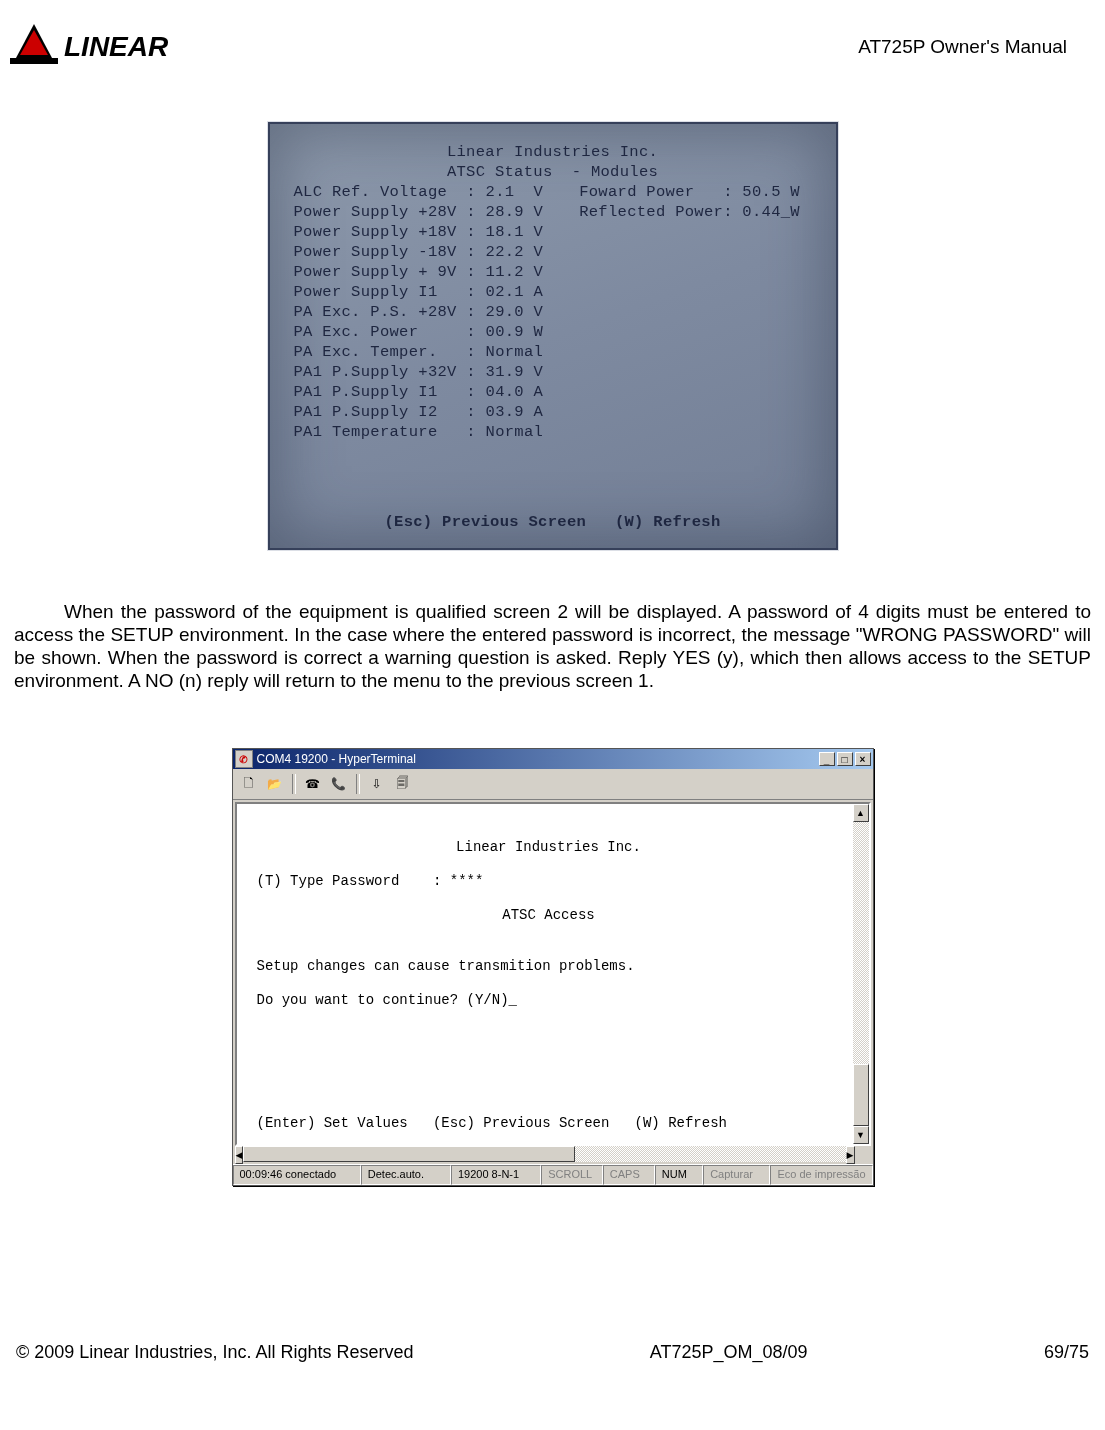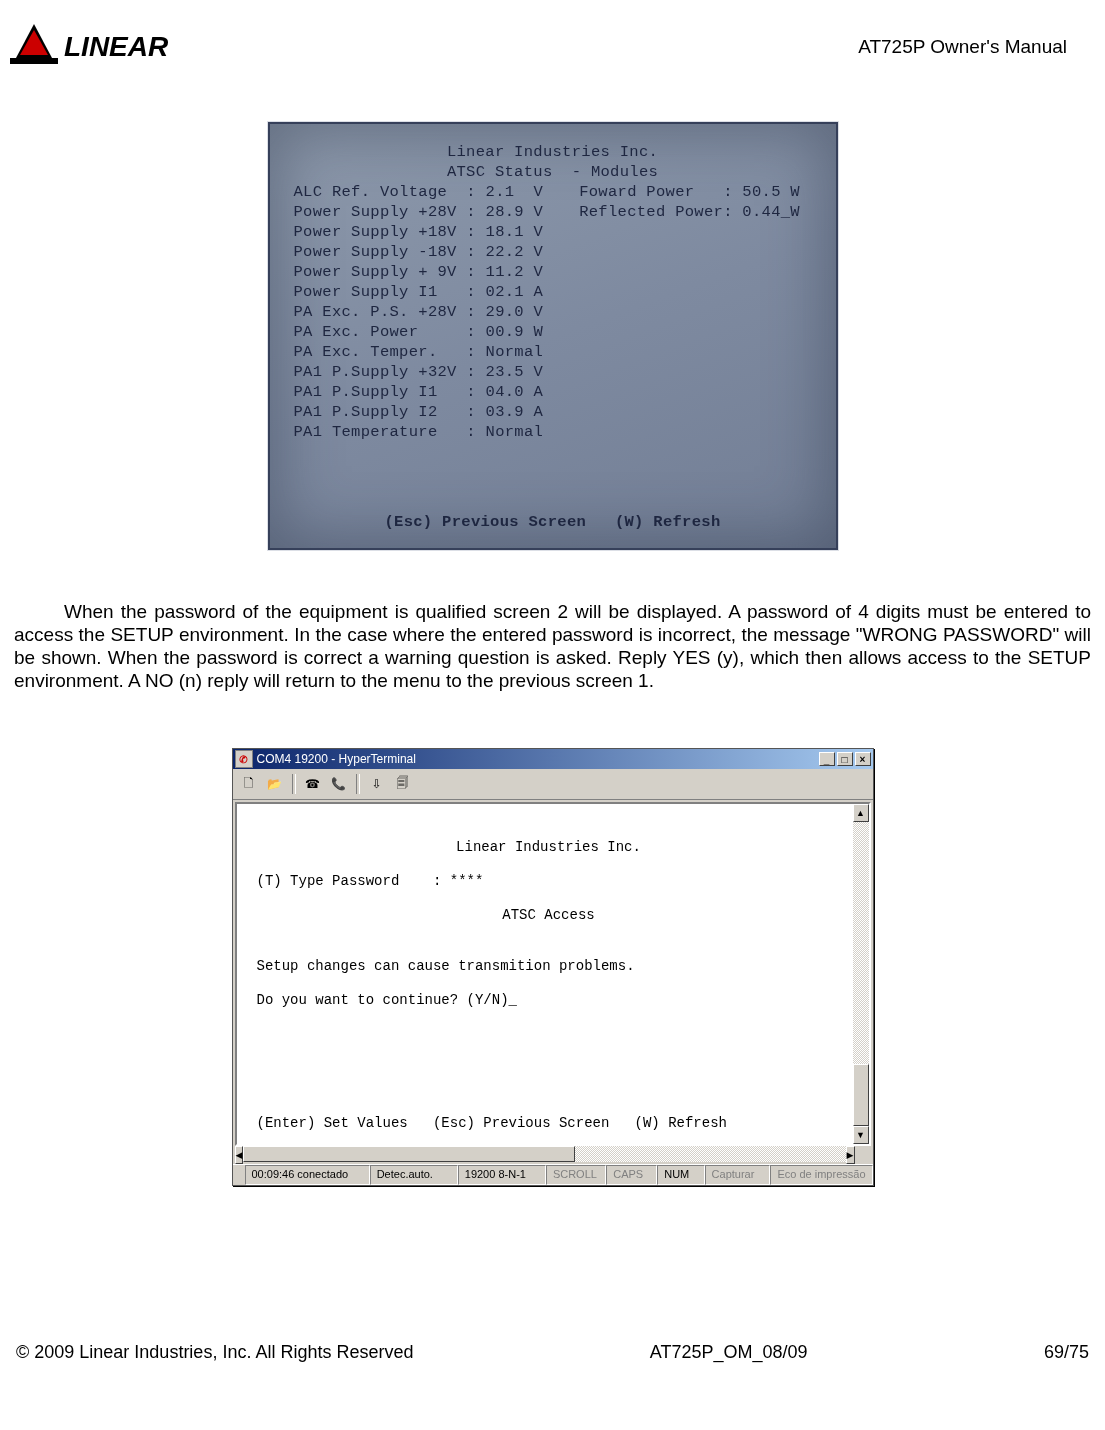--- a/index.html
+++ b/index.html
@@ -277,21 +277,21 @@
         <div class="line">ALC Ref. Voltage  : 2.1  V</div>
         <div class="line">Power Supply +28V : 28.9 V</div>
         <div class="line">Power Supply +18V : 18.1 V</div>
         <div class="line">Power Supply -18V : 22.2 V</div>
         <div class="line">Power Supply + 9V : 11.2 V</div>
         <div class="line">Power Supply I1   : 02.1 A</div>
         <div class="line">PA Exc. P.S. +28V : 29.0 V</div>
         <div class="line">PA Exc. Power     : 00.9 W</div>
         <div class="line">PA Exc. Temper.   : Normal</div>
         <div class="line"></div>
-        <div class="line">PA1 P.Supply +32V : 23.5 V</div>
+        <div class="line">PA1 P.Supply +32V : 31.9 V</div>
         <div class="line">PA1 P.Supply I1   : 04.0 A</div>
         <div class="line">PA1 P.Supply I2   : 03.9 A</div>
         <div class="line">PA1 Temperature   : Normal</div>
       </div>
       <div style="margin-left:36px;">
         <div class="line">Foward Power   : 50.5 W</div>
         <div class="line">Reflected Power: 0.44_W</div>
       </div>
     </div>
     <div class="line bottom">(Esc) Previous Screen   (W) Refresh</div>
@@ -342,21 +342,21 @@
       <div class="ht-hscroll">
         <div class="sb-btn">◀</div>
         <div class="sb-track-h">
             <div class="sb-thumb-h"></div>
           </div>
         <div class="sb-btn">▶</div>
         <div class="corner"></div>
       </div>
     </div>
     <div class="ht-status">
-      <span class="cell" style="width:120px;margin-left:12px;">00:09:46 conectado</span>
+      <span class="cell" style="width:120px;">00:09:46 conectado</span>
       <span class="cell" style="width:80px;">Detec.auto.</span>
       <span class="cell" style="width:80px;">19200 8-N-1</span>
       <span class="cell dim" style="width:50px;">SCROLL</span>
       <span class="cell dim" style="width:40px;">CAPS</span>
       <span class="cell" style="width:36px;">NUM</span>
       <span class="cell dim" style="width:56px;">Capturar</span>
       <span class="cell dim" style="flex:1;">Eco de impressão</span>
     </div>
   </div>
 

